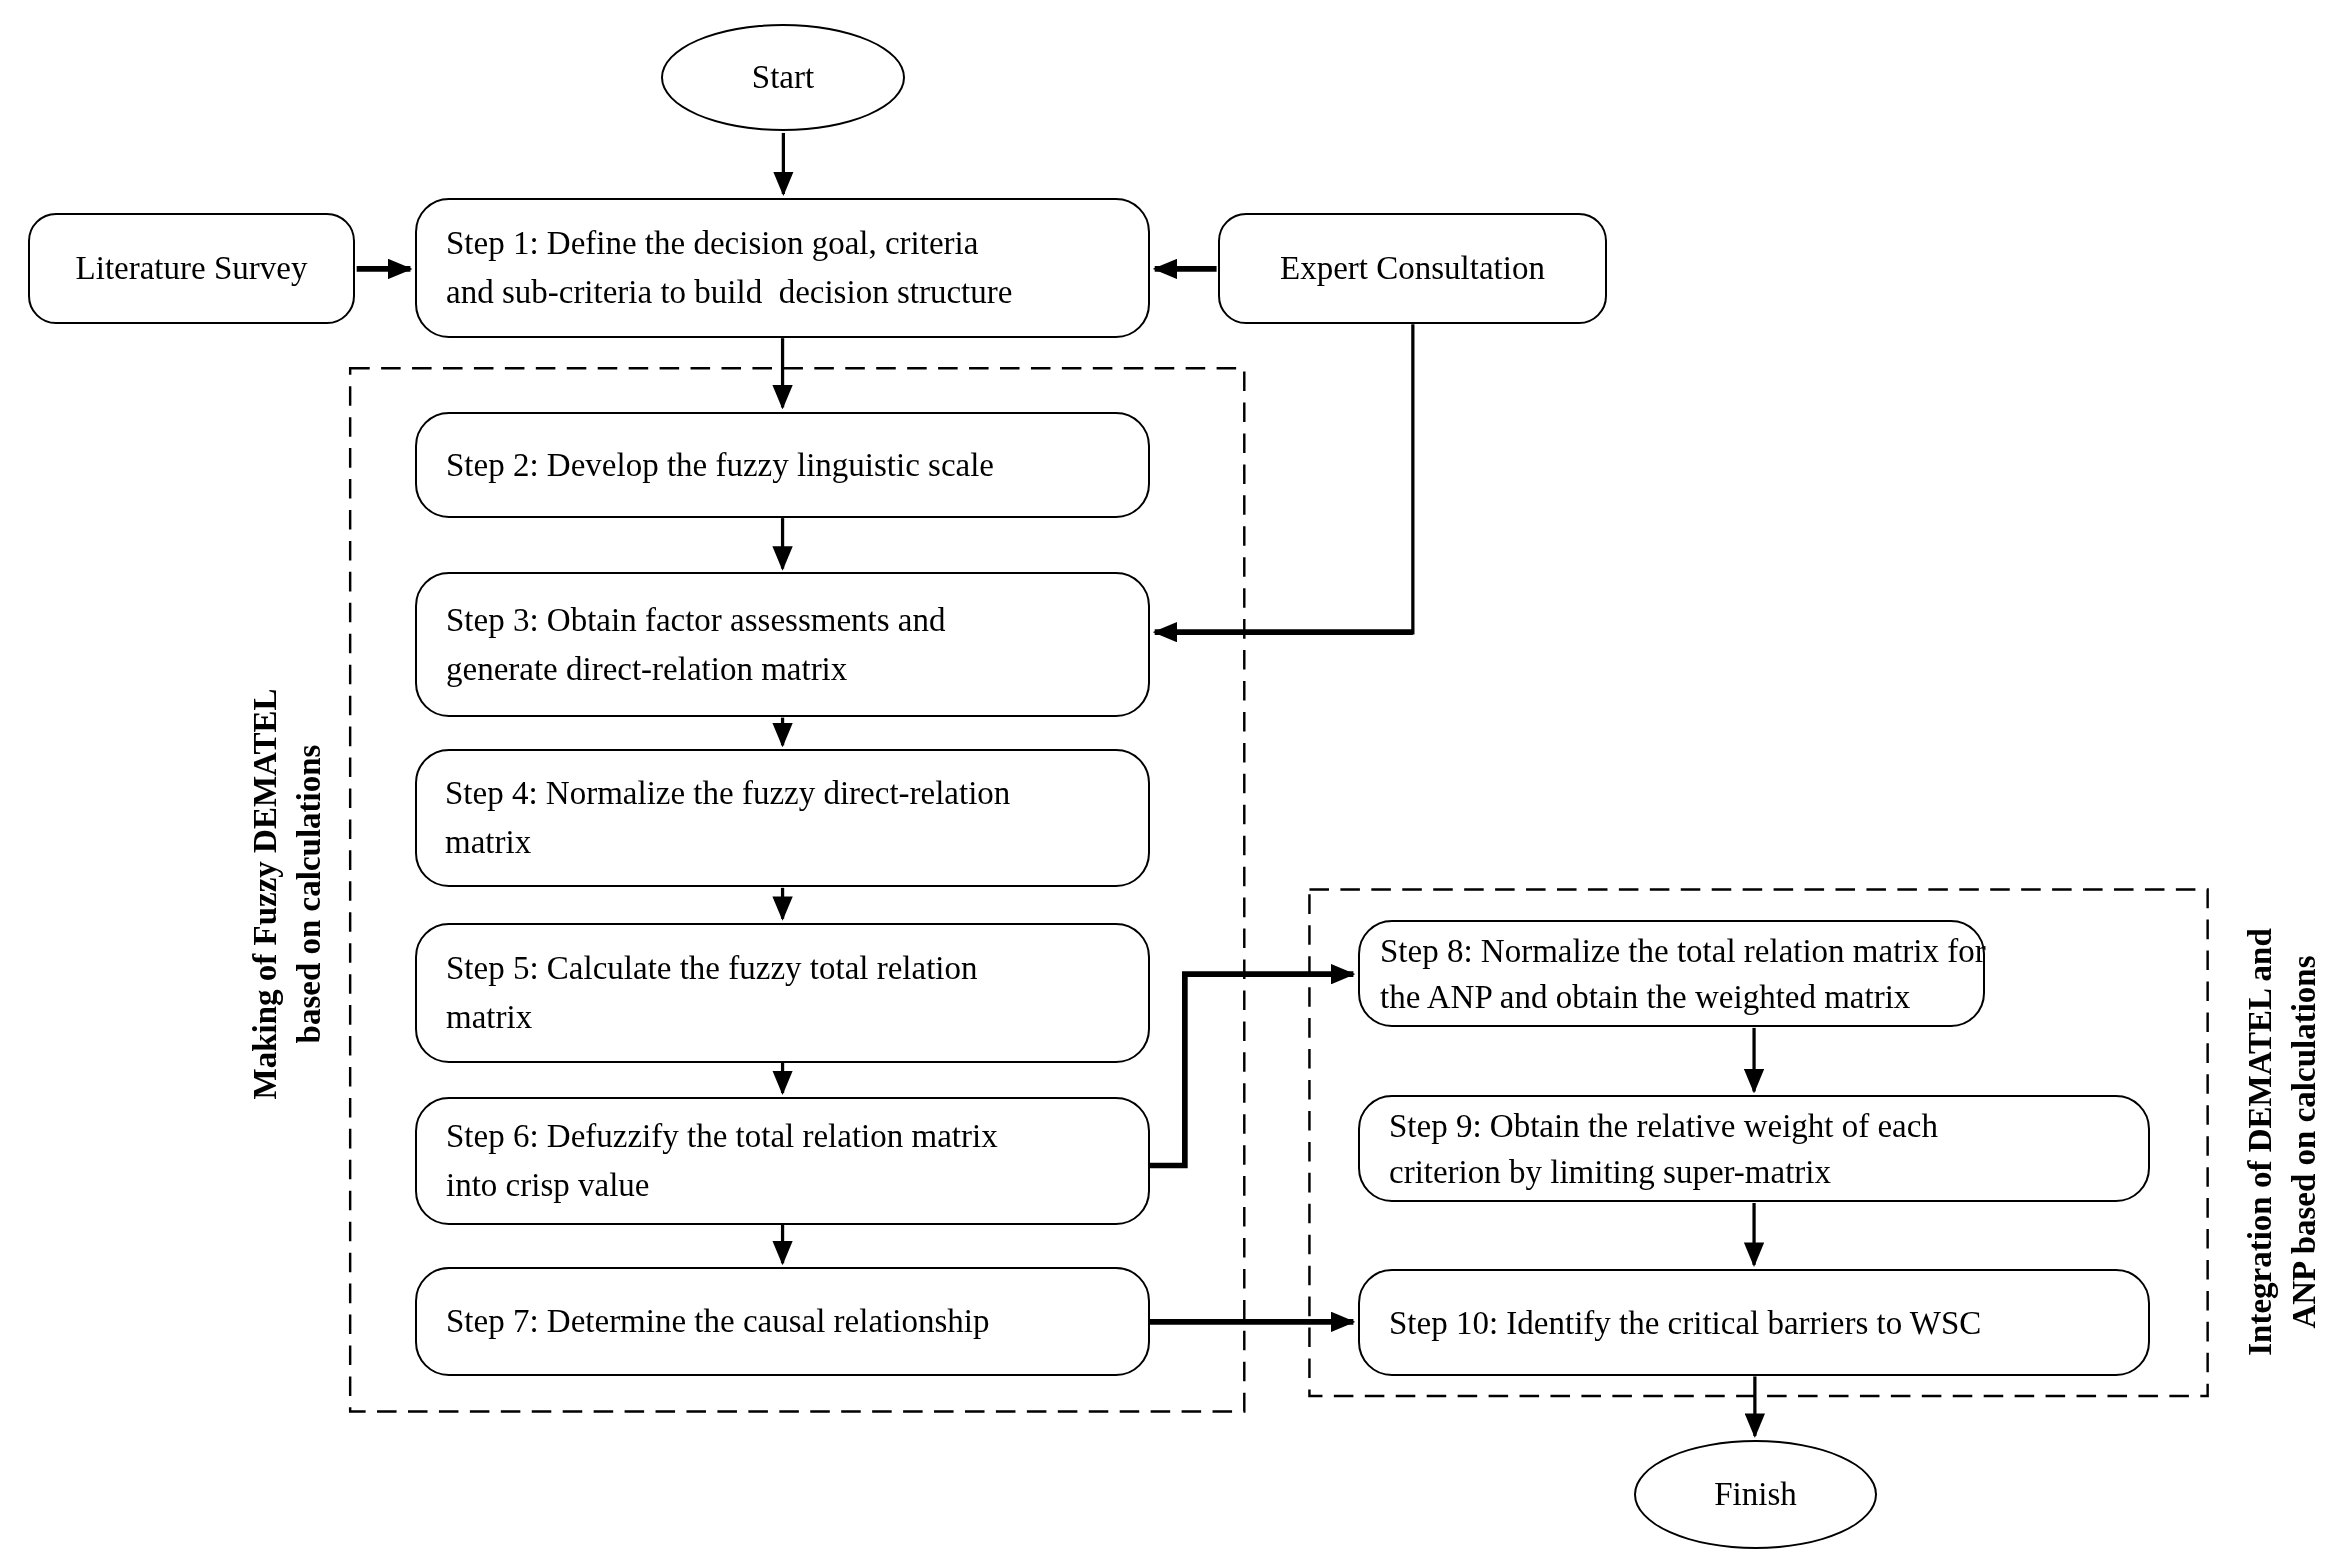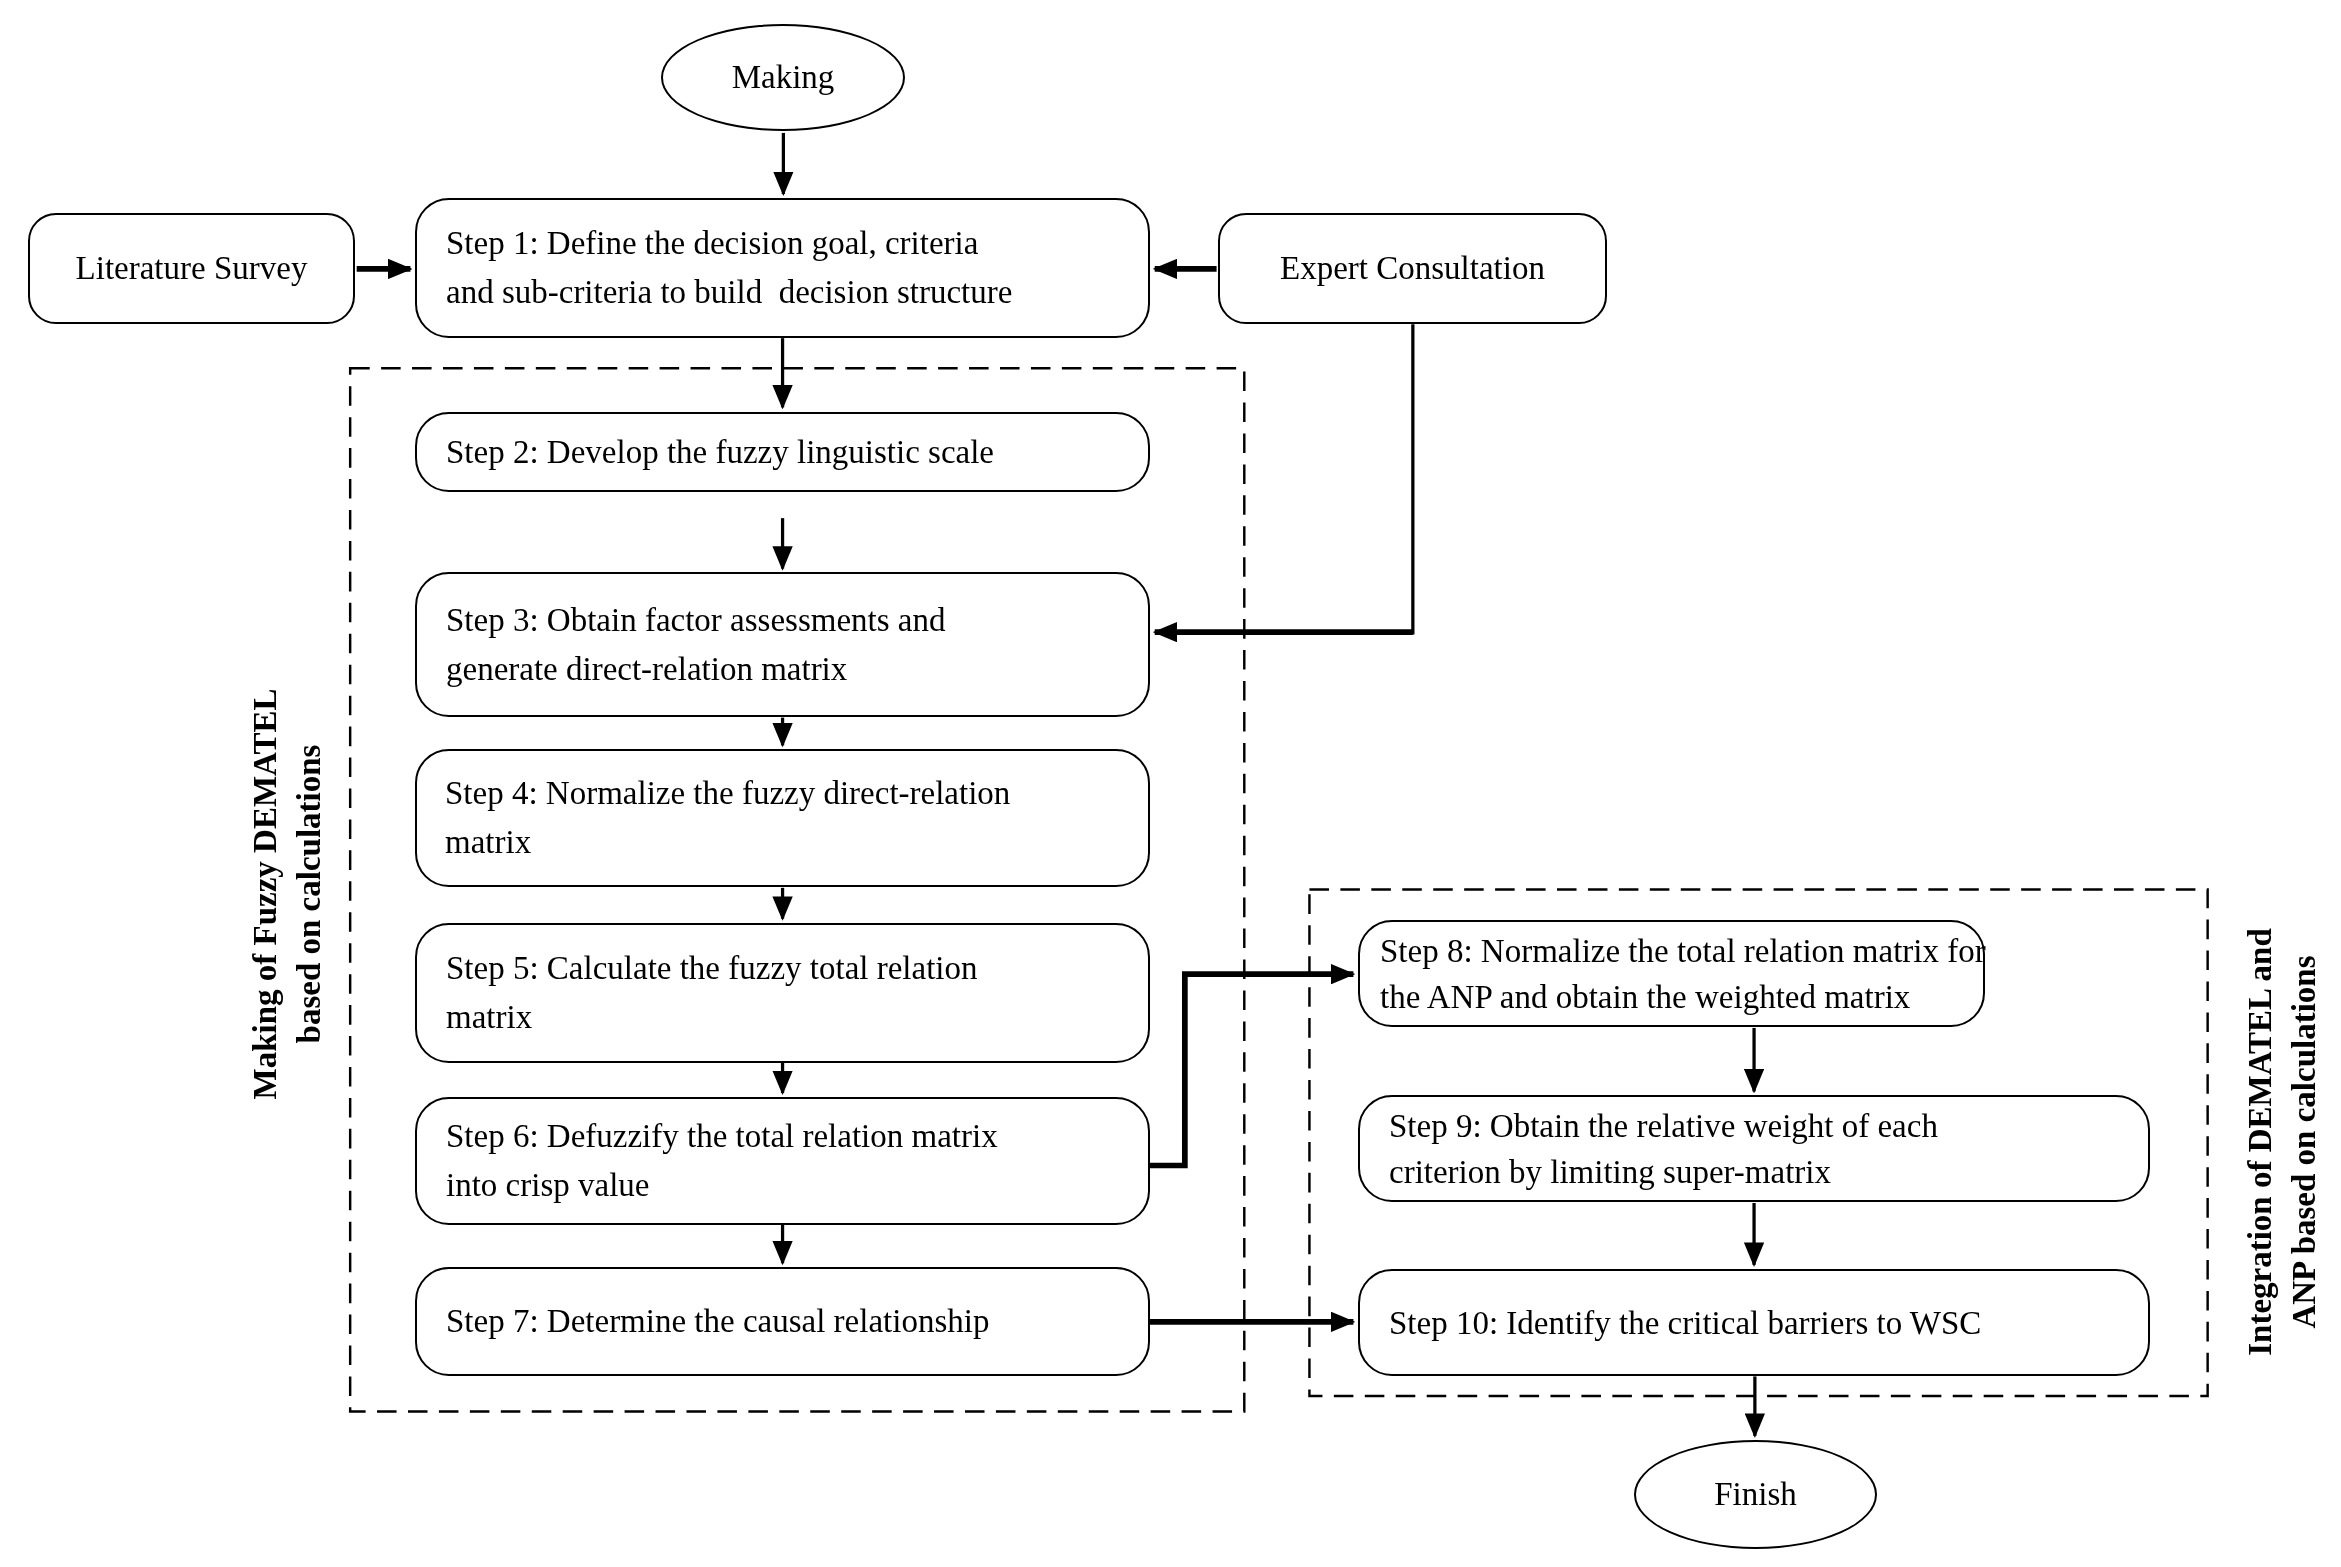--- a/index.html
+++ b/index.html
@@ -85,41 +85,41 @@
     <path d="M438,330 L504,330" stroke="#000" stroke-width="7" fill="none" marker-end="url(#arrow)"></path>
     <path d="M1494,330 L1418,330" stroke="#000" stroke-width="7" fill="none" marker-end="url(#arrow)"></path>
     <path d="M1735,398 L1735,779" stroke="#000" stroke-width="4" fill="none"></path>
     <path d="M1735,776 L1418,776" stroke="#000" stroke-width="7" fill="none" marker-end="url(#arrow)"></path>
 
     <path d="M1412,1431 L1455,1431 L1455,1196 L1662,1196" stroke="#000" stroke-width="7" fill="none" stroke-linejoin="miter" marker-end="url(#arrow)"></path>
     <path d="M1412,1623 L1662,1623" stroke="#000" stroke-width="7" fill="none" marker-end="url(#arrow)"></path>
   </svg>
 
   <div class="node terminal" style="left:661px; top:24.4px; width:244px; height:107px;">
-    <span class="label-text">Making</span>
+    <span class="label-text">Start</span>
   </div>
 
   <div class="node terminal" style="left:1634px; top:1440px; width:243px; height:109px;">
     <span class="label-text">Finish</span>
   </div>
 
   <div class="node io" style="left:28px; top:213px; width:327px; height:111px;">
     <span class="label-text">Literature Survey</span>
   </div>
 
   <div class="node io" style="left:1218px; top:213px; width:389px; height:111px;">
     <span class="label-text">Expert Consultation</span>
   </div>
 
   <div class="node process" style="left:415px; top:198px; width:735px; height:140px;">
     <span class="label-text">Step 1: Define the decision goal, criteria
 and sub-criteria to build  decision structure</span>
   </div>
 
-  <div class="node process" style="left:415px; top:412px; width:735px; height:80px;">
+  <div class="node process" style="left:415px; top:412px; width:735px; height:106px;">
     <span class="label-text">Step 2: Develop the fuzzy linguistic scale</span>
   </div>
 
   <div class="node process" style="left:415px; top:572px; width:735px; height:145px;align-items:center;">
     <span class="label-text">Step 3: Obtain factor assessments and
 generate direct-relation matrix</span>
   </div>
 
   <div class="node process" style="left:415px; top:749px; width:735px; height:138px;padding-left:28px;">
     <span class="label-text">Step 4: Normalize the fuzzy direct-relation

